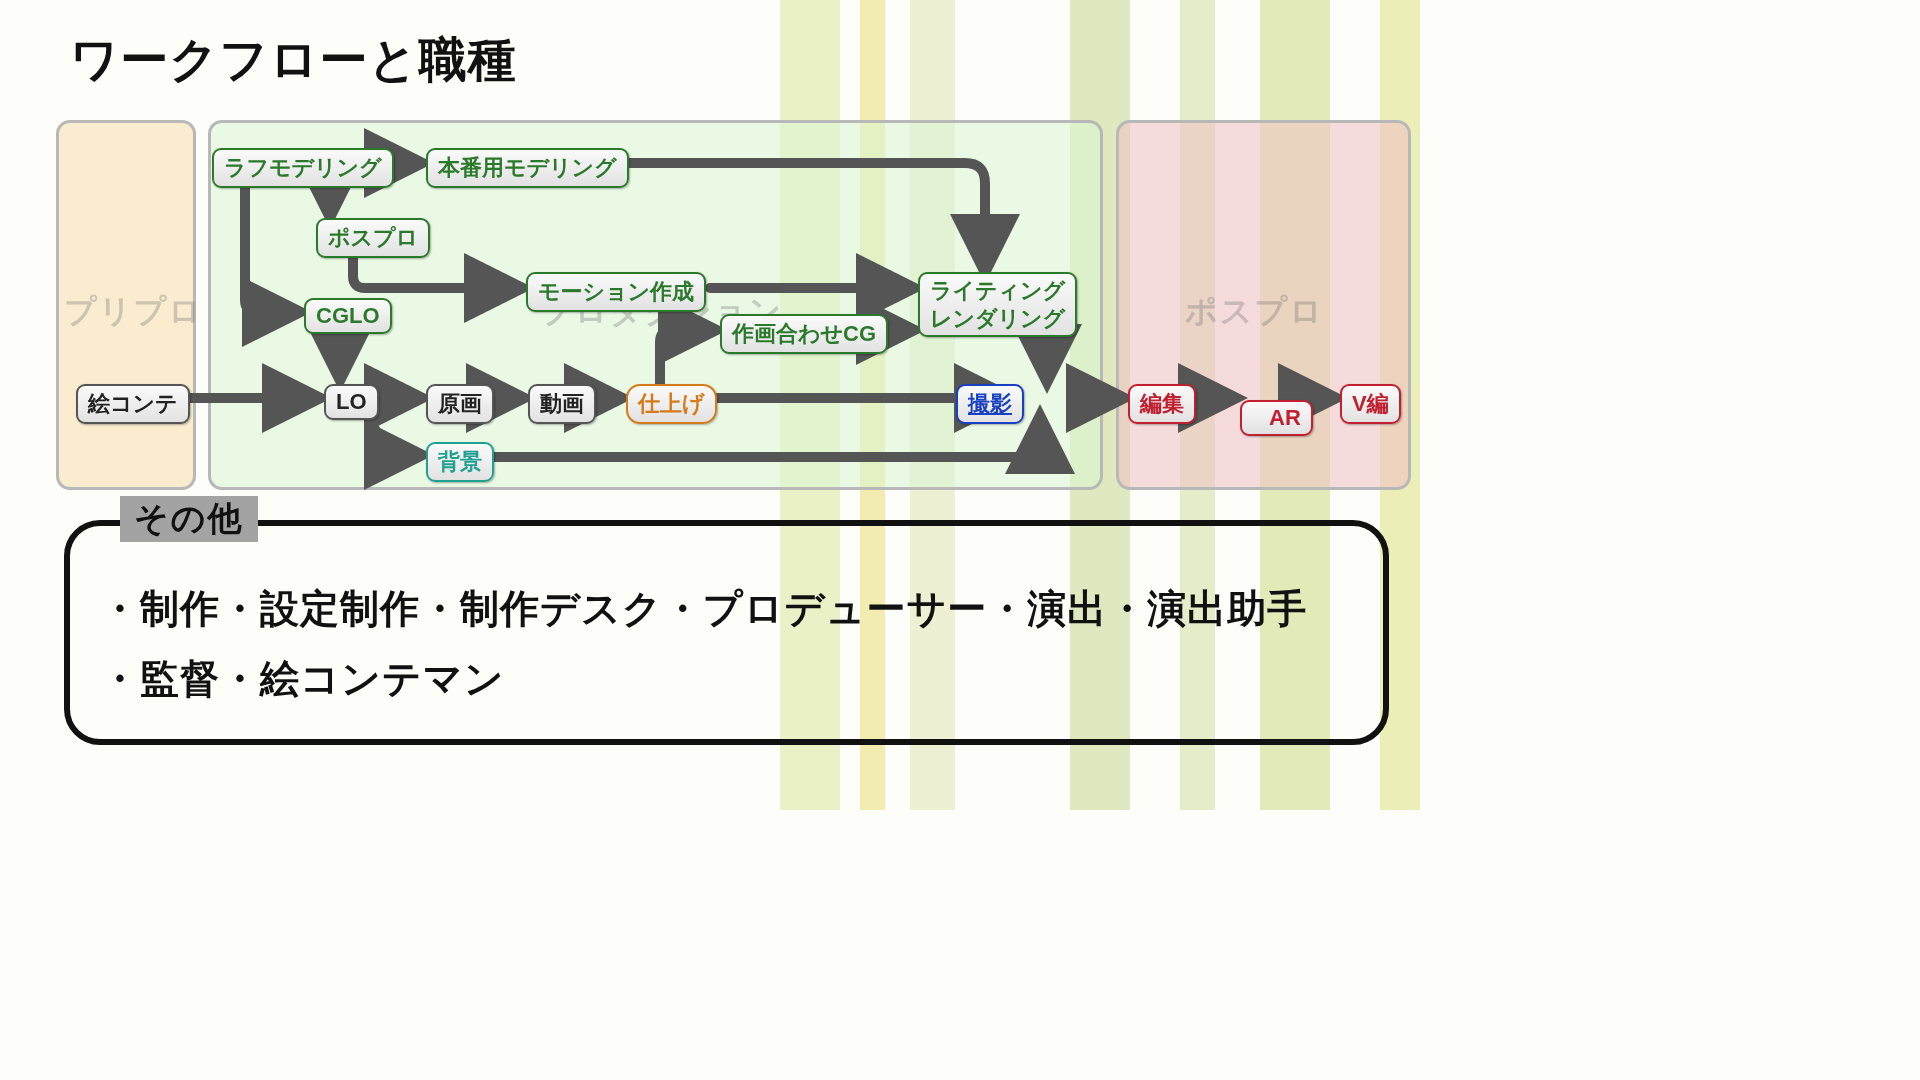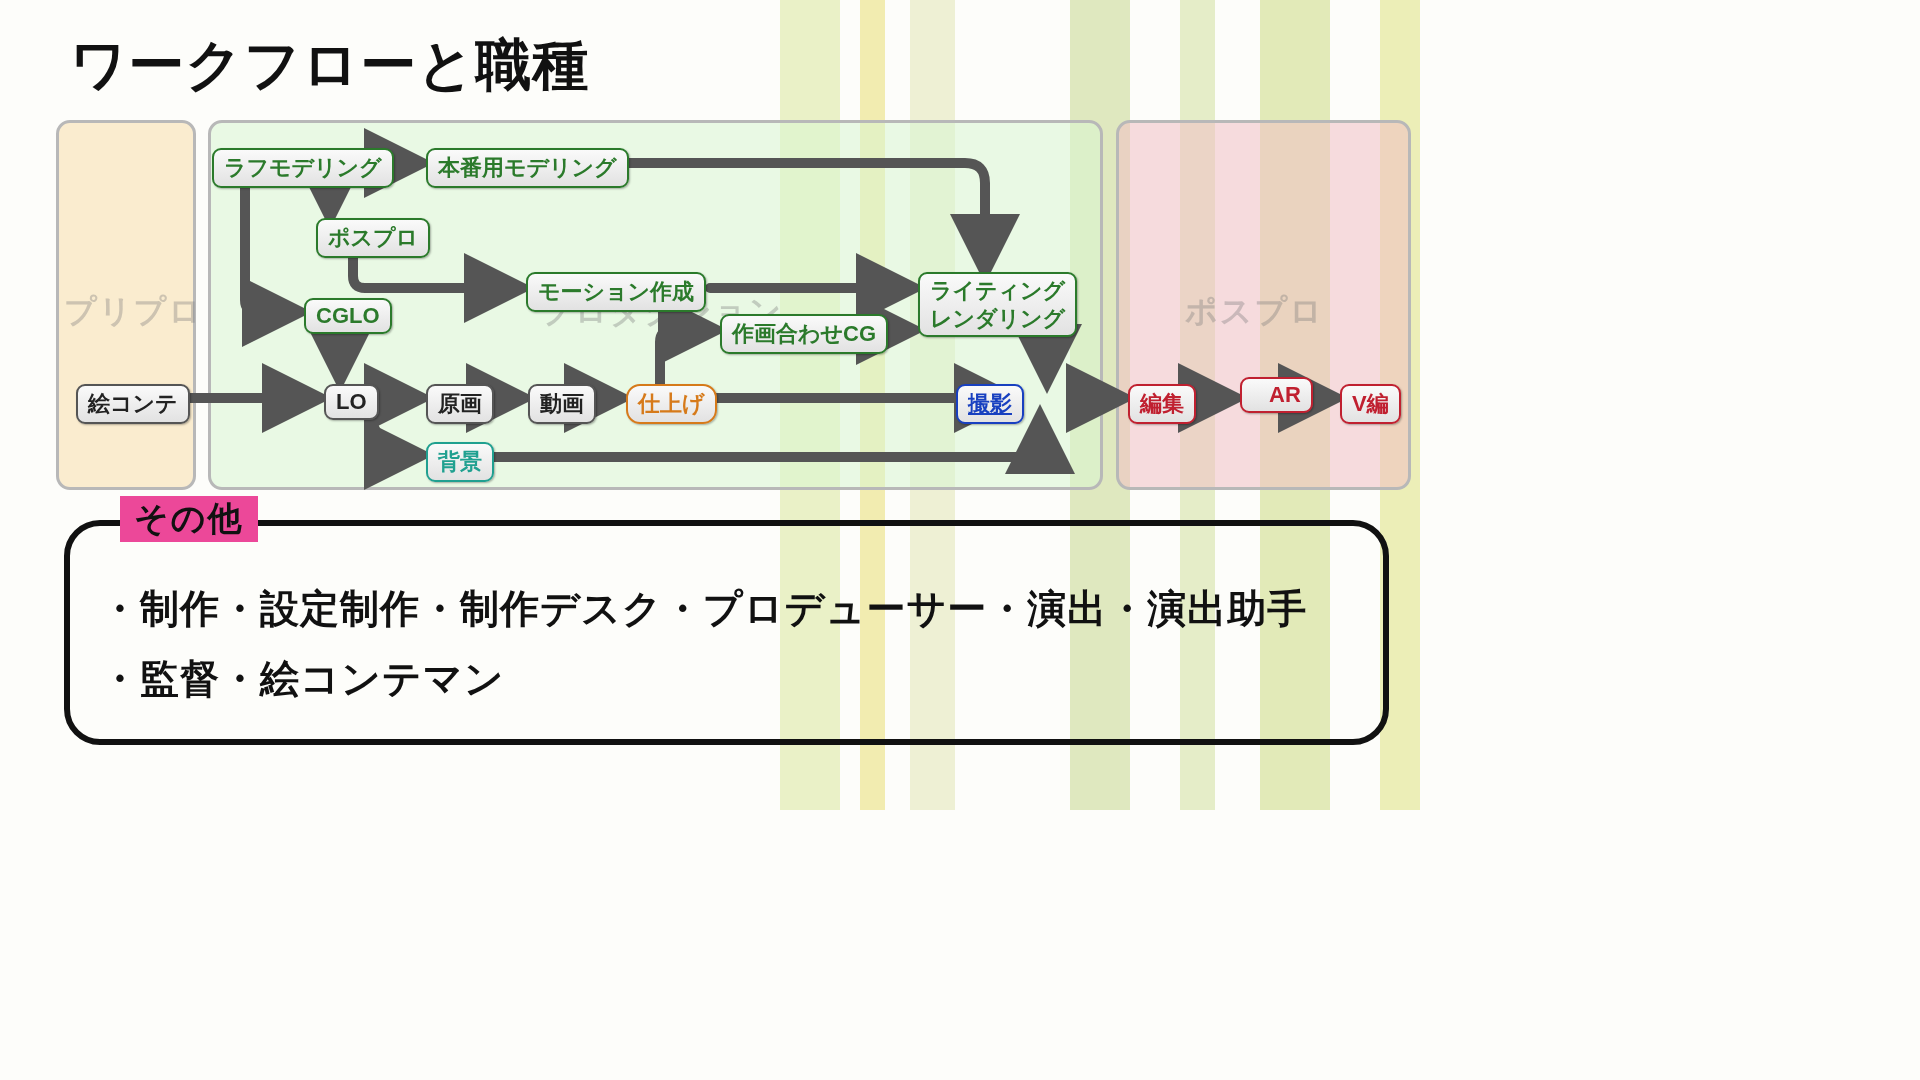--- a/index.html
+++ b/index.html
@@ -9,21 +9,21 @@
   
   .stripe { position: absolute; top: 0; bottom: 0; }
   .stripe.a { left: 780px; width: 60px; background: #eaf1c7; }
   .stripe.b { left: 860px; width: 25px; background: #f2ecb0; }
   .stripe.c { left: 910px; width: 45px; background: #eef0d4; }
   .stripe.d { left: 1070px; width: 60px; background: #dfe8bf; }
   .stripe.e { left: 1180px; width: 35px; background: #e5edc8; }
   .stripe.f { left: 1260px; width: 70px; background: #e2eab8; }
   .stripe.g { left: 1380px; width: 40px; background: #eceeb7; }
 
-  .title { position: absolute; left: 70px; top: 28px; font-size: 56px; font-weight: 900; color: #111; letter-spacing: 1px; }
+  .title { position: absolute; left: 70px; top: 28px; font-size: 48px; font-weight: 900; color: #111; letter-spacing: 1px; }
 
   .panel { position: absolute; border: 3px solid #b8b8b8; border-radius: 14px; }
   .panel.pre  { left: 56px;  top: 120px; width: 140px; height: 370px; background: rgba(248,222,172,0.55); }
   .panel.prod { left: 208px; top: 120px; width: 895px; height: 370px; background: rgba(216,245,210,0.55); }
   .panel.post { left: 1116px;top: 120px; width: 295px; height: 370px; background: rgba(240,192,197,0.55); }
 
   .panel-label { position: absolute; font-size: 32px; font-weight: 900; color: rgba(120,120,120,0.35); letter-spacing: 2px; white-space: nowrap; }
   .panel-label.pre  { left: 64px;  top: 290px; }
   .panel-label.prod { left: 540px; top: 290px; }
   .panel-label.post { left: 1185px;top: 290px; }
@@ -47,21 +47,21 @@
   .node.red    { color:#c02030; border-color:#c02030; }
 
   svg.arrows { position: absolute; left: 0; top: 0; width: 1440px; height: 810px; pointer-events: none; }
 
   .others-box {
     position: absolute; left: 64px; top: 520px; width: 1325px; height: 225px;
     border: 6px solid #111; border-radius: 36px; background: transparent;
   }
   .others-label {
     position: absolute; left: 120px; top: 496px; font-size: 34px; font-weight: 900;
-    color: #111; background: #ec4899; padding: 0 14px; letter-spacing: 2px;
+    color: #111; background: #a3a3a3; padding: 0 14px; letter-spacing: 2px;
   }
   .others-line {
     position: absolute; font-size: 39px; font-weight: 700; color: #111; letter-spacing: 1px;
   }
   .others-line.l1 { left: 100px; top: 582px; }
   .others-line.l2 { left: 100px; top: 652px; text-align: right; }
 </style>
 </head>
 <body>
 
@@ -142,19 +142,19 @@
 <div class="node green" style="left:720px; top:314px;">作画合わせCG</div>
 <div class="node green" style="left:918px; top:272px; text-align:center; line-height:1.25; white-space:pre;">ライティング
 レンダリング</div>
 <div class="node black" style="left:324px; top:384px;">LO</div>
 <div class="node black" style="left:426px; top:384px;">原画</div>
 <div class="node black" style="left:528px; top:384px;">動画</div>
 <div class="node orange" style="left:626px; top:384px;">仕上げ</div>
 <div class="node teal" style="left:426px; top:442px;">背景</div>
 <div class="node blue" style="left:956px;top:384px;text-decoration:underline;">撮影</div>
 <div class="node red" style="left:1128px;top:384px;">編集</div>
-<div class="node red" style="left:1240px;top:377px;padding-left:27px;">AR</div>
+<div class="node red" style="left:1240px;top:400px;padding-left:27px;">AR</div>
 <div class="node red" style="left:1340px;top:384px;">V編</div>
 
 <div class="others-box"></div>
 <div class="others-label">その他</div>
 <div class="others-line l1">・制作・設定制作・制作デスク・プロデューサー・演出・演出助手</div>
 <div class="others-line l2">・監督・絵コンテマン</div>
 
 </body></html>

